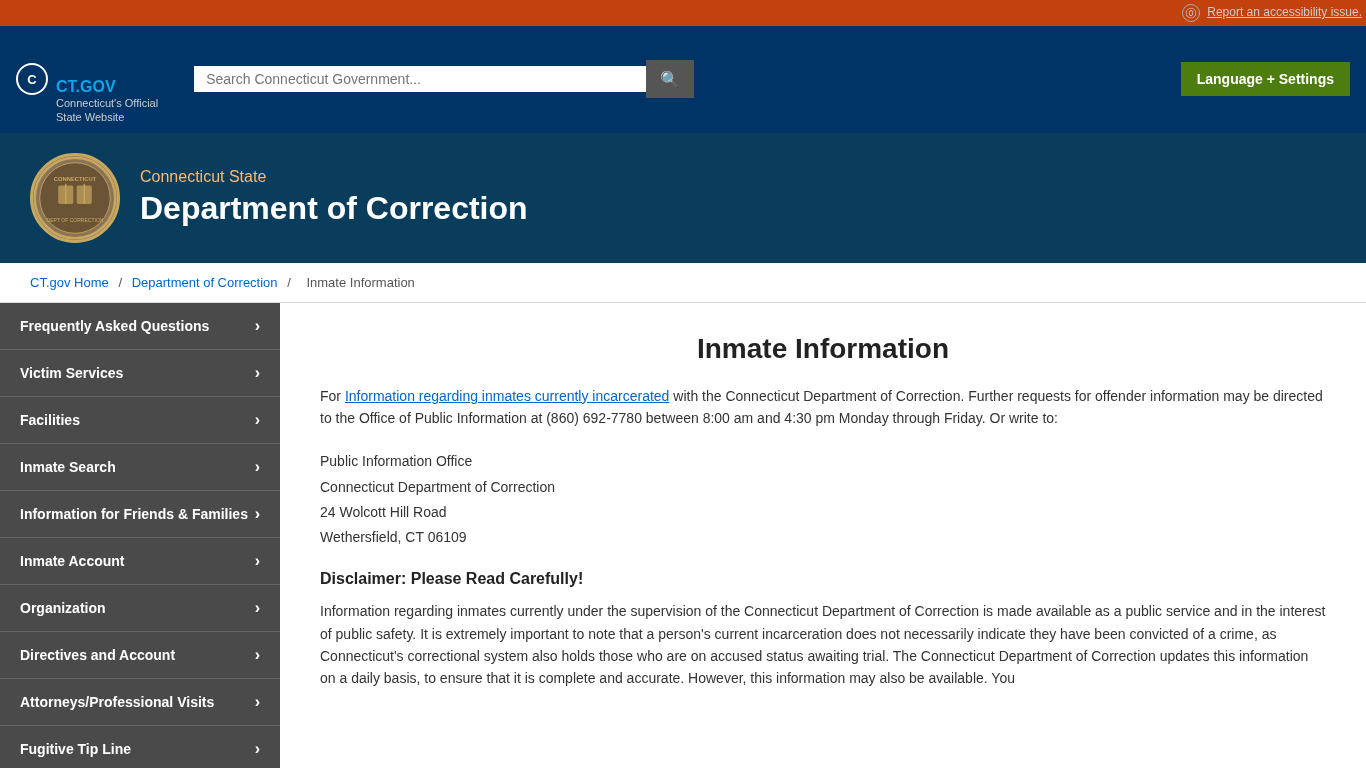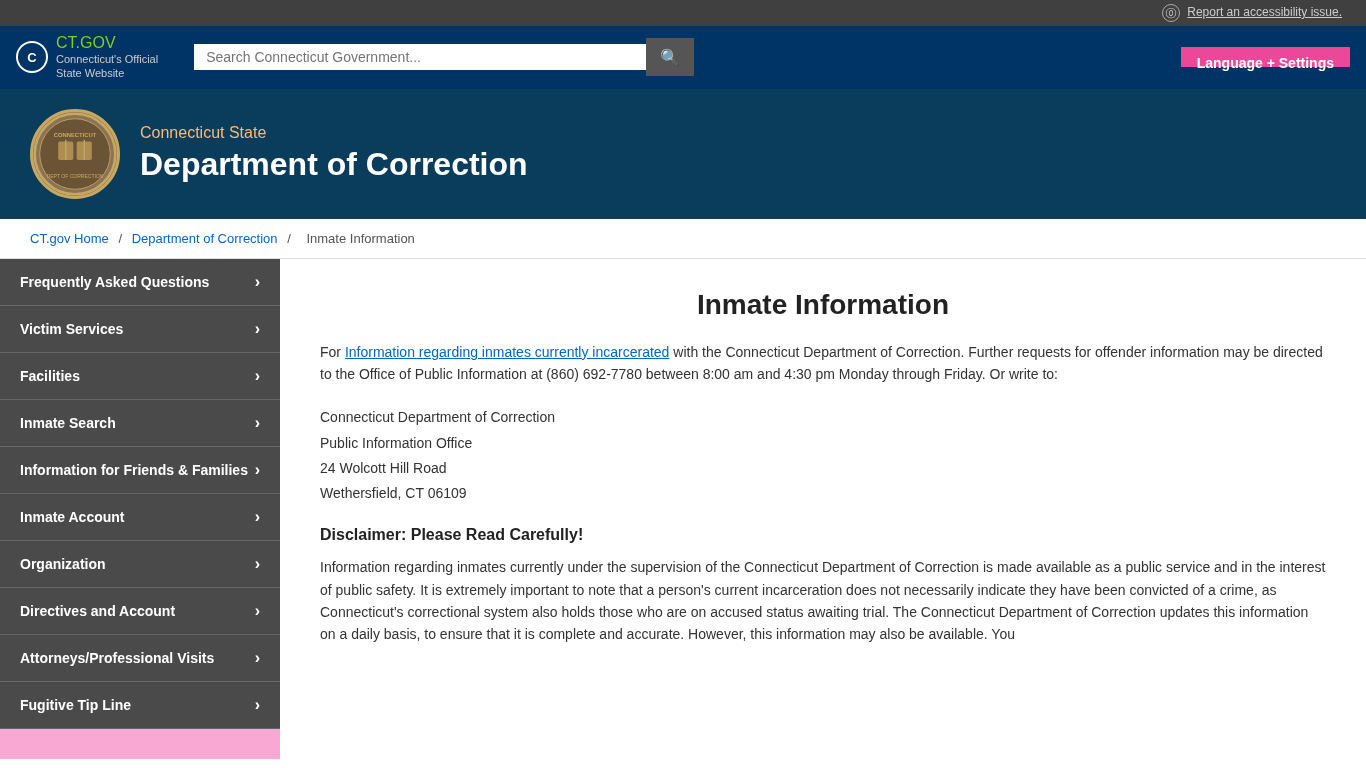--- a/index.html
+++ b/index.html
@@ -1,22 +1,22 @@
 <!DOCTYPE html>
 <html><head>
   <meta charset="utf-8">
   <style>
     * { margin: 0; padding: 0; box-sizing: border-box; }
     body { font-family: Arial, sans-serif; font-size: 14px; color: #333; background: #fff; }
 
     
     .accessibility-bar {
-      background: #404040;
+      background: #c2410c;
       text-align: right;
-      padding: 4px 24px;
+      padding: 4px 4px;
       font-size: 12px;
     }
     .accessibility-bar a {
       color: #ccc;
       text-decoration: underline;
     }
 
     
     .ct-nav {
       background: #003366;
@@ -37,23 +37,24 @@
       border: 2px solid white;
       border-radius: 50%;
       display: flex;
       align-items: center;
       justify-content: center;
       font-weight: bold;
       font-size: 13px;
       color: white;
     }
     .ct-logo-text {
-      font-weight: normal;
-      font-size: 16px;
-      color: #84cc16;
+      font-weight: bold;
+      font-size: 16px;
+      color: #0ea5e9;
+      margin-top: 44px;
     }
     .ct-state-text {
       font-size: 11px;
       color: #ccc;
       line-height: 1.3;
     }
     .ct-search-area {
       flex: 1;
       display: flex;
       align-items: center;
@@ -72,28 +73,28 @@
     .ct-search-btn {
       background: #555;
       border: none;
       padding: 0 14px;
       height: 38px;
       cursor: pointer;
       color: white;
       font-size: 16px;
     }
     .ct-lang-btn {
-      background: #ec4899;
+      background: #4d7c0f;
       color: white;
       border: none;
       padding: 8px 16px;
       font-size: 14px;
       font-weight: bold;
       cursor: pointer;
-      height: 20px;
+      height: 34px;
       margin-left: auto;
     }
 
     
     .dept-header {
       background: #0a3d5c;
       padding: 20px 30px;
       display: flex;
       align-items: center;
       gap: 20px;
@@ -334,21 +335,21 @@
         </div>
       </div>
   </nav>
 
   <main class="content-area">
     <h1 class="content-title">Inmate Information</h1>
     <p class="content-intro">
       <span>For </span><a href="#">Information regarding inmates currently incarcerated</a><span> with the Connecticut Department of Correction. Further requests for offender information may be directed to the Office of Public Information at (860) 692-7780 between 8:00 am and 4:30 pm Monday through Friday.  Or write to:</span>
     </p>
     <div class="address-block">
+      <div>Public Information Office</div>
       <div>Connecticut Department of Correction</div>
-      <div>Public Information Office</div>
       <div>24 Wolcott Hill Road</div>
       <div>Wethersfield, CT 06109</div>
     </div>
     <div class="disclaimer-title">Disclaimer: Please Read Carefully!</div>
     <p class="disclaimer-text">Information regarding inmates currently under the supervision of the Connecticut Department of Correction is made available as a public service and in the interest of public safety. It is extremely important to note that a person's current incarceration does not necessarily indicate they have been convicted of a crime, as Connecticut's correctional system also holds those who are on accused status awaiting trial. The Connecticut Department of Correction updates this information on a daily basis, to ensure that it is complete and accurate. However, this information may also be available. You</p>
   </main>
 </div>
 
 </body></html>

